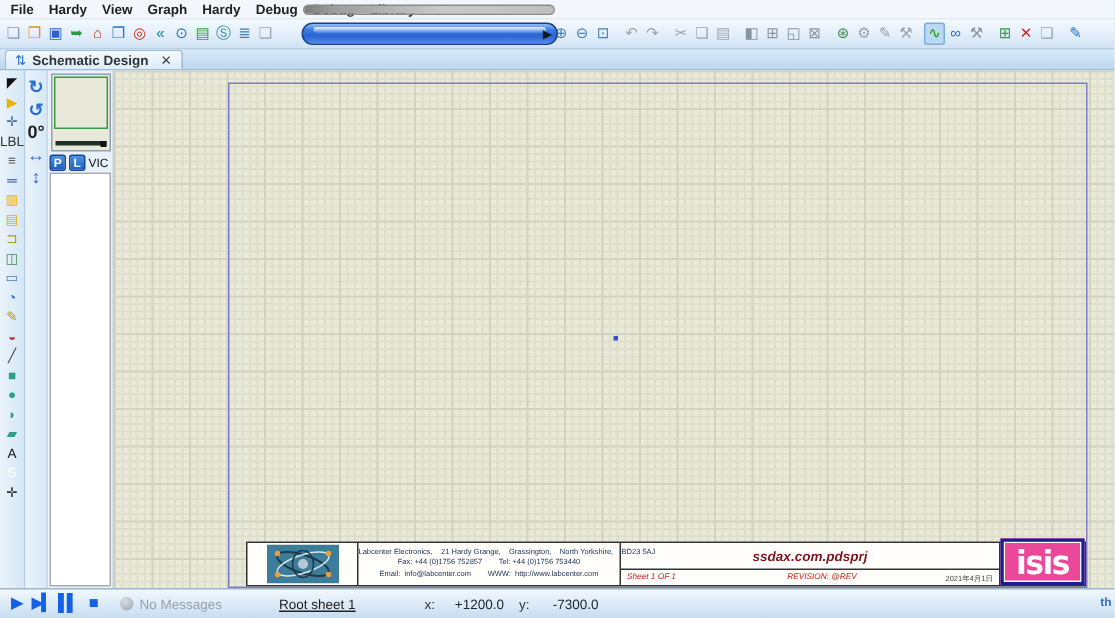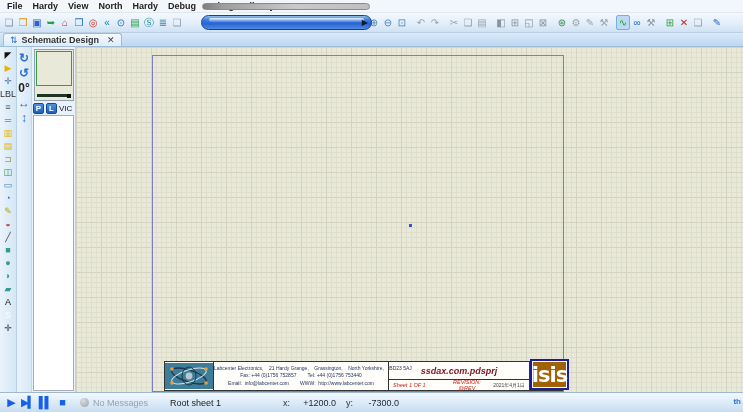--- a/index.html
+++ b/index.html
@@ -52,66 +52,66 @@
   .sel-header { font-size:8px; color:#111; }
   .sel-list { flex:1; background:#fff; border:1px solid #aab; margin:0 1px 1px 1px; }
 
   .canvas { position:relative; flex:1; background-color:#e9e9da; overflow:hidden;
     background-image:
       linear-gradient(#d3d3bf 1px, transparent 1px),
       linear-gradient(90deg,#d3d3bf 1px, transparent 1px),
       linear-gradient(#dedecb 1px, transparent 1px),
       linear-gradient(90deg,#dedecb 1px, transparent 1px);
     background-size:25px 25px,25px 25px,5px 5px,5px 5px; }
-  .sheet-border { position:absolute; left:76px; top:8px; width:412px; height:337px; border:1px solid #7c7ccb; }
+  .sheet-border { position:absolute; left:76px; top:8px; width:573px; height:337px; border:1px solid #7c7ccb; }
   .origin-dot { position:absolute; left:256px; top:168px; width:3px; height:3px; background:#3b4fd0; }
 
   
   .titleblock { position:absolute; left:11px; right:0; bottom:0; height:30px; background:#fffefa; border:1px solid #333; display:flex; font-family:"Liberation Sans", sans-serif; }
   .cell-logo { width:74px; border-right:1px solid #333; display:flex; align-items:center; justify-content:center; }
   .atom-logo { width:48px; height:26px; }
   .cell-addr { width:175px; border-right:1px solid #333; display:flex; flex-direction:column; justify-content:center; }
   .addr-line { font-size:5px; color:#23365c; text-align:center; line-height:1.45; white-space:pre; }
   .cell-doc { flex:1; display:flex; flex-direction:column; border-right:1px solid #333; }
   .doc-name { flex:1; display:flex; align-items:center; justify-content:center; font-size:9px; font-weight:bold; font-style:italic; color:#7e1420; }
   .doc-row { height:11px; border-top:1px solid #333; display:flex; align-items:center; font-size:5.5px; color:#c22418; font-style:italic; padding:0 4px; }
   .doc-row .sheet { width:60px; }
   .doc-row .rev { flex:1; text-align:center; }
   .doc-row .date { width:44px; text-align:right; color:#444; font-style:normal; font-size:5px; }
-  .cell-isis { width:56px; background:#a16207; display:flex; align-items:center; justify-content:center; margin:-3px 0 0 0; border:2px solid #1c1c96; box-shadow:inset 0 0 0 1px #fff; }
+  .cell-isis { width:56px; background:#ec4899; display:flex; align-items:center; justify-content:center; margin:-3px 0 0 0; border:2px solid #1c1c96; box-shadow:inset 0 0 0 1px #fff; }
   .isis-text { color:#fff; font-size:21px; font-weight:bold; letter-spacing:-1px; font-family:"DejaVu Sans", sans-serif; transform:scaleY(1.05); }
 
   
   .statusbar { position:relative; height:20px; background:linear-gradient(180deg,#f2f8fd 0%,#dcebf8 50%,#c8dcf0 100%); border-top:1px solid #9fb8d0; display:flex; align-items:center; padding-left:2px; }
   .simb { width:17px; height:16px; display:flex; align-items:center; justify-content:center; color:#1560e8; }
   .simb .g { font-size:11px; line-height:1; letter-spacing:-2px; }
   .msg { display:flex; align-items:center; margin-left:10px; }
   .msg-ball { width:9px; height:9px; border-radius:50%; background:radial-gradient(circle at 35% 30%,#d8dde2,#9aa4ad); margin-right:4px; }
   .msg-text { font-size:9px; color:#98a2ac;text-align:right; }
-  .root-sheet { font-size:9px; color:#222; margin-left:22px; }
+  .root-sheet { font-size:9px; color:#222; margin-left:38px;text-decoration:underline; }
   .coords { position:absolute; left:283px; top:0; height:100%; display:flex; align-items:center; font-size:9px; color:#1a2430; }
   .coords .lab { color:#333; }
   .coords .val { display:inline-block; width:46px; text-align:right; }
   .frag { position:absolute; right:2px; top:4px; font-size:8px; color:#2a6fd0;font-weight:bold; }
 </style>
 </head>
 <body>
 
 <div class="window">
 
   <div class="menubar">
     <div class="tb-group">
 
         <span class="menu-item">File</span>
 
         <span class="menu-item">Hardy</span>
 
         <span class="menu-item">View</span>
 
-        <span class="menu-item">North</span>
+        <span class="menu-item">Graph</span>
 
         <span class="menu-item">Hardy</span>
 
         <span class="menu-item">Debug</span>
 
         <span class="menu-item">Debug</span>
 
         <span class="menu-item">Library</span>
       </div>
     <div class="gray-pill"></div>

